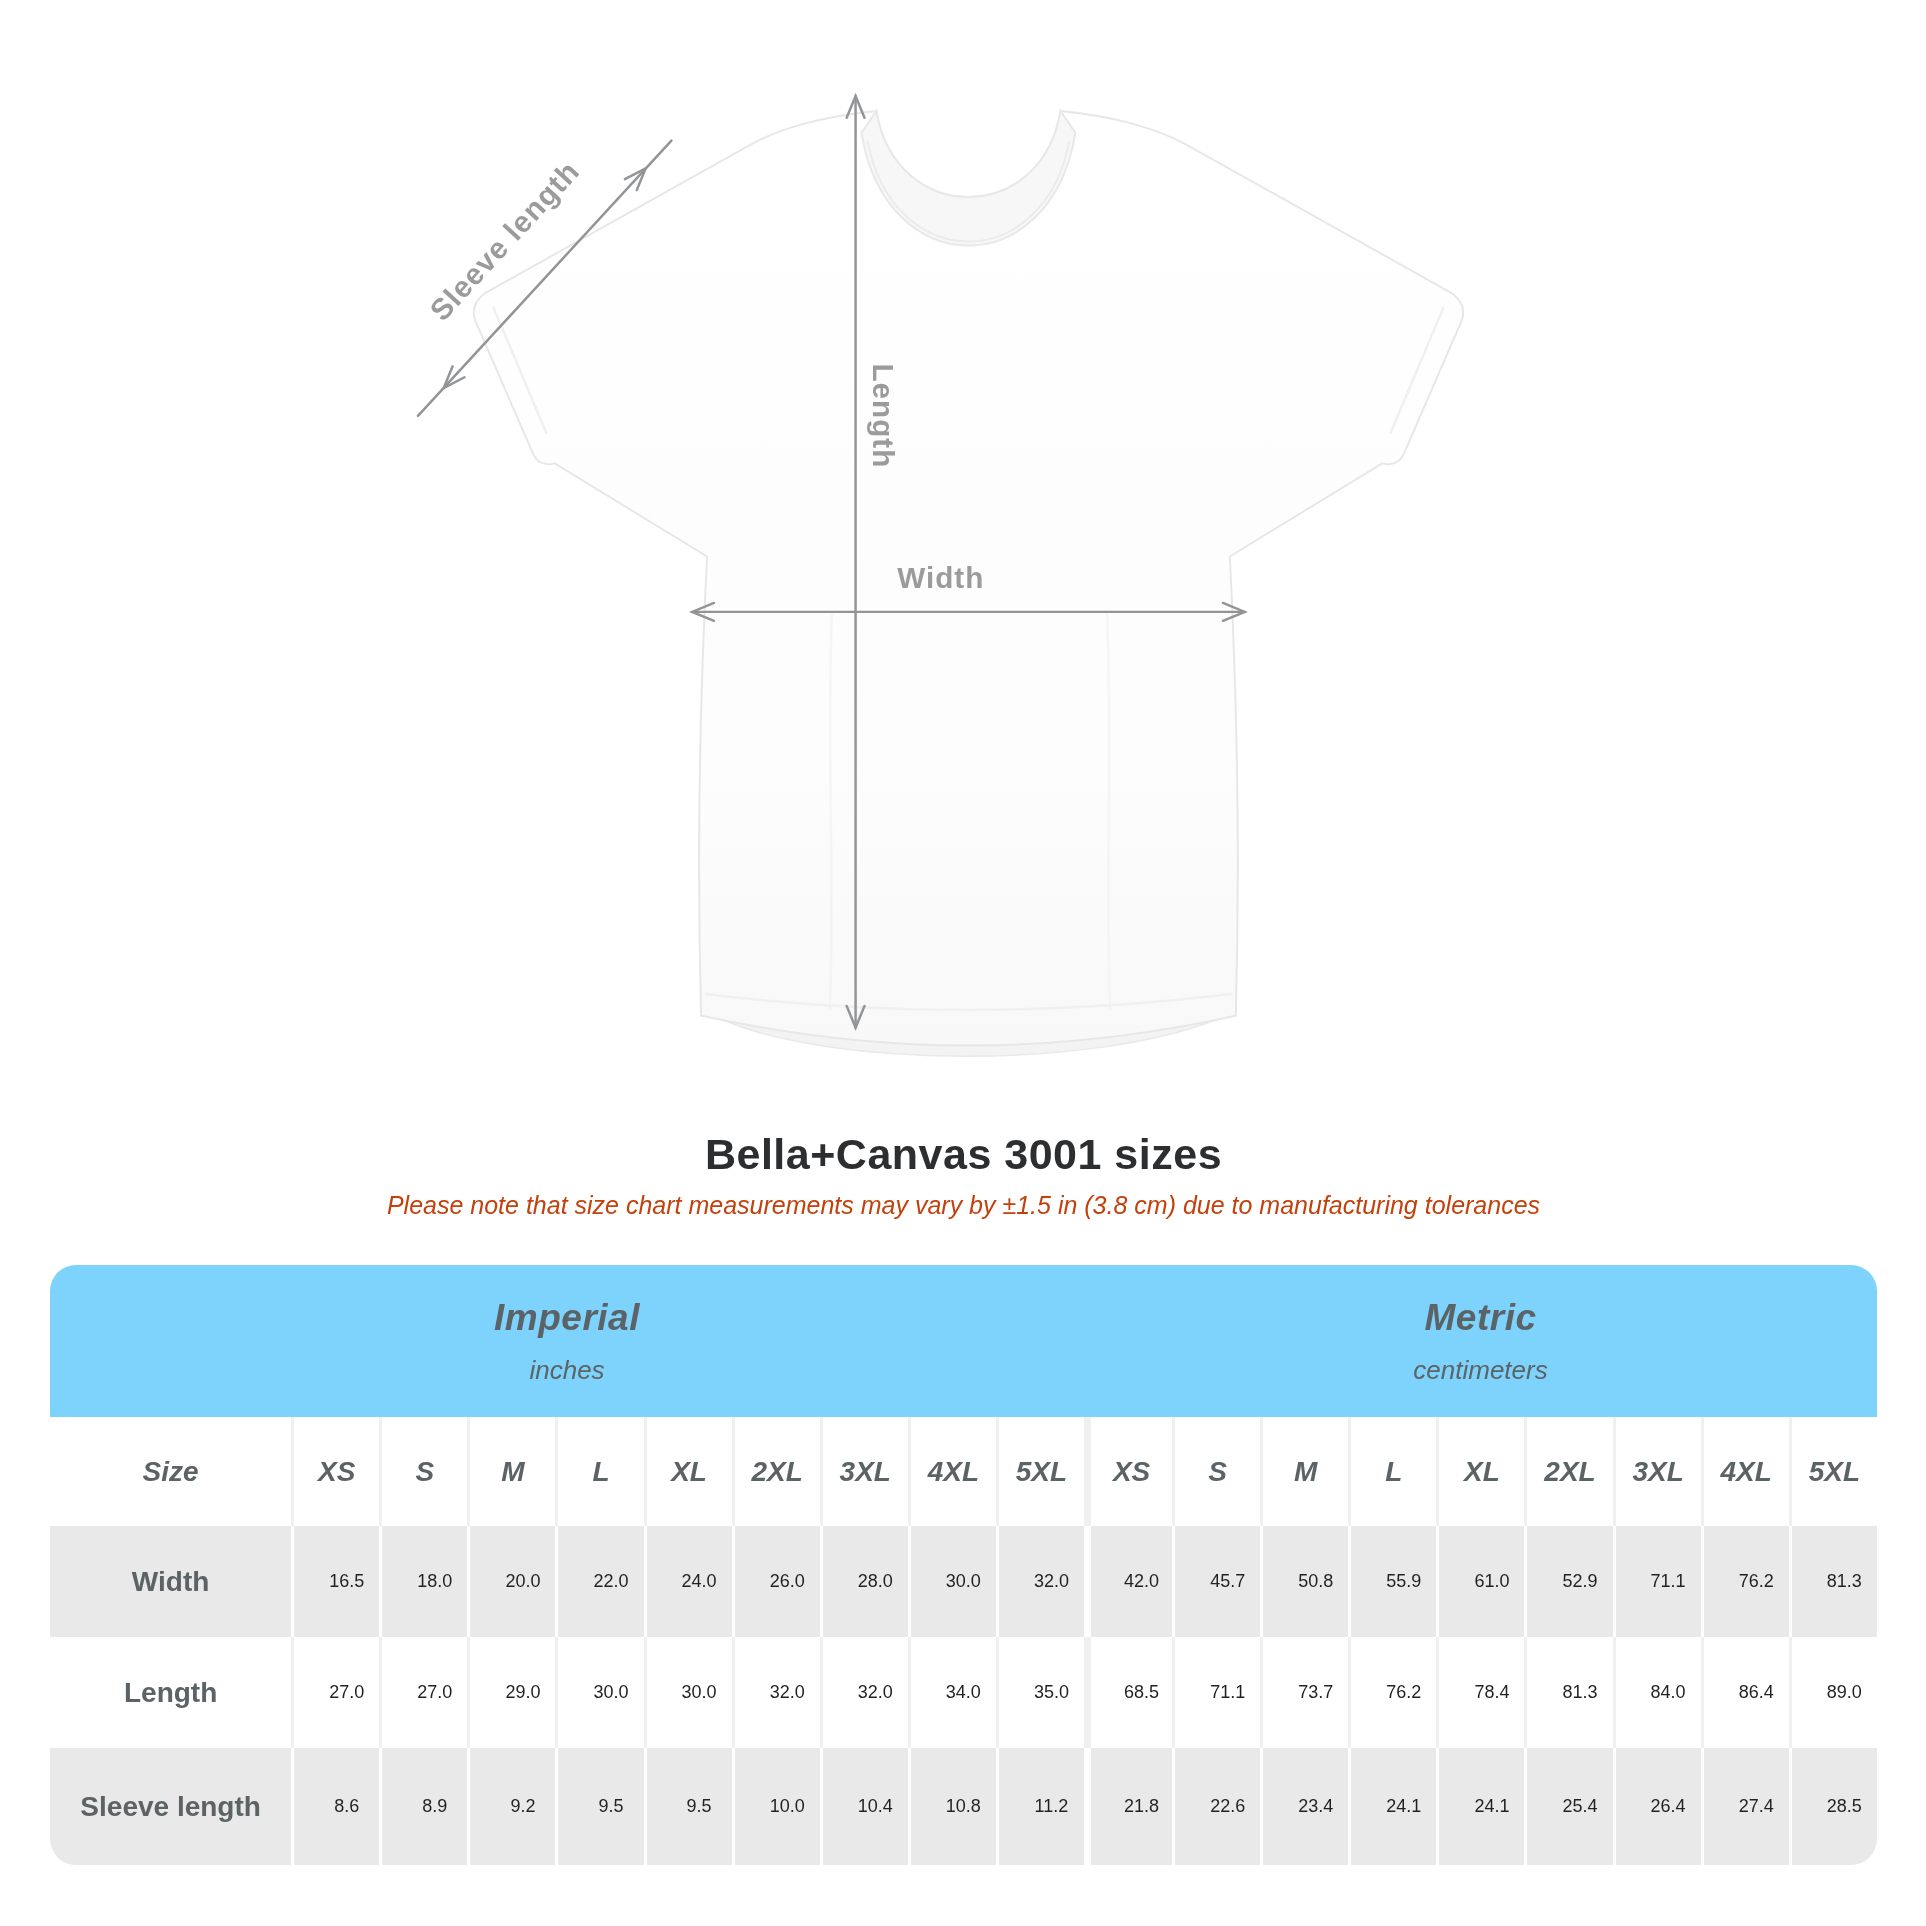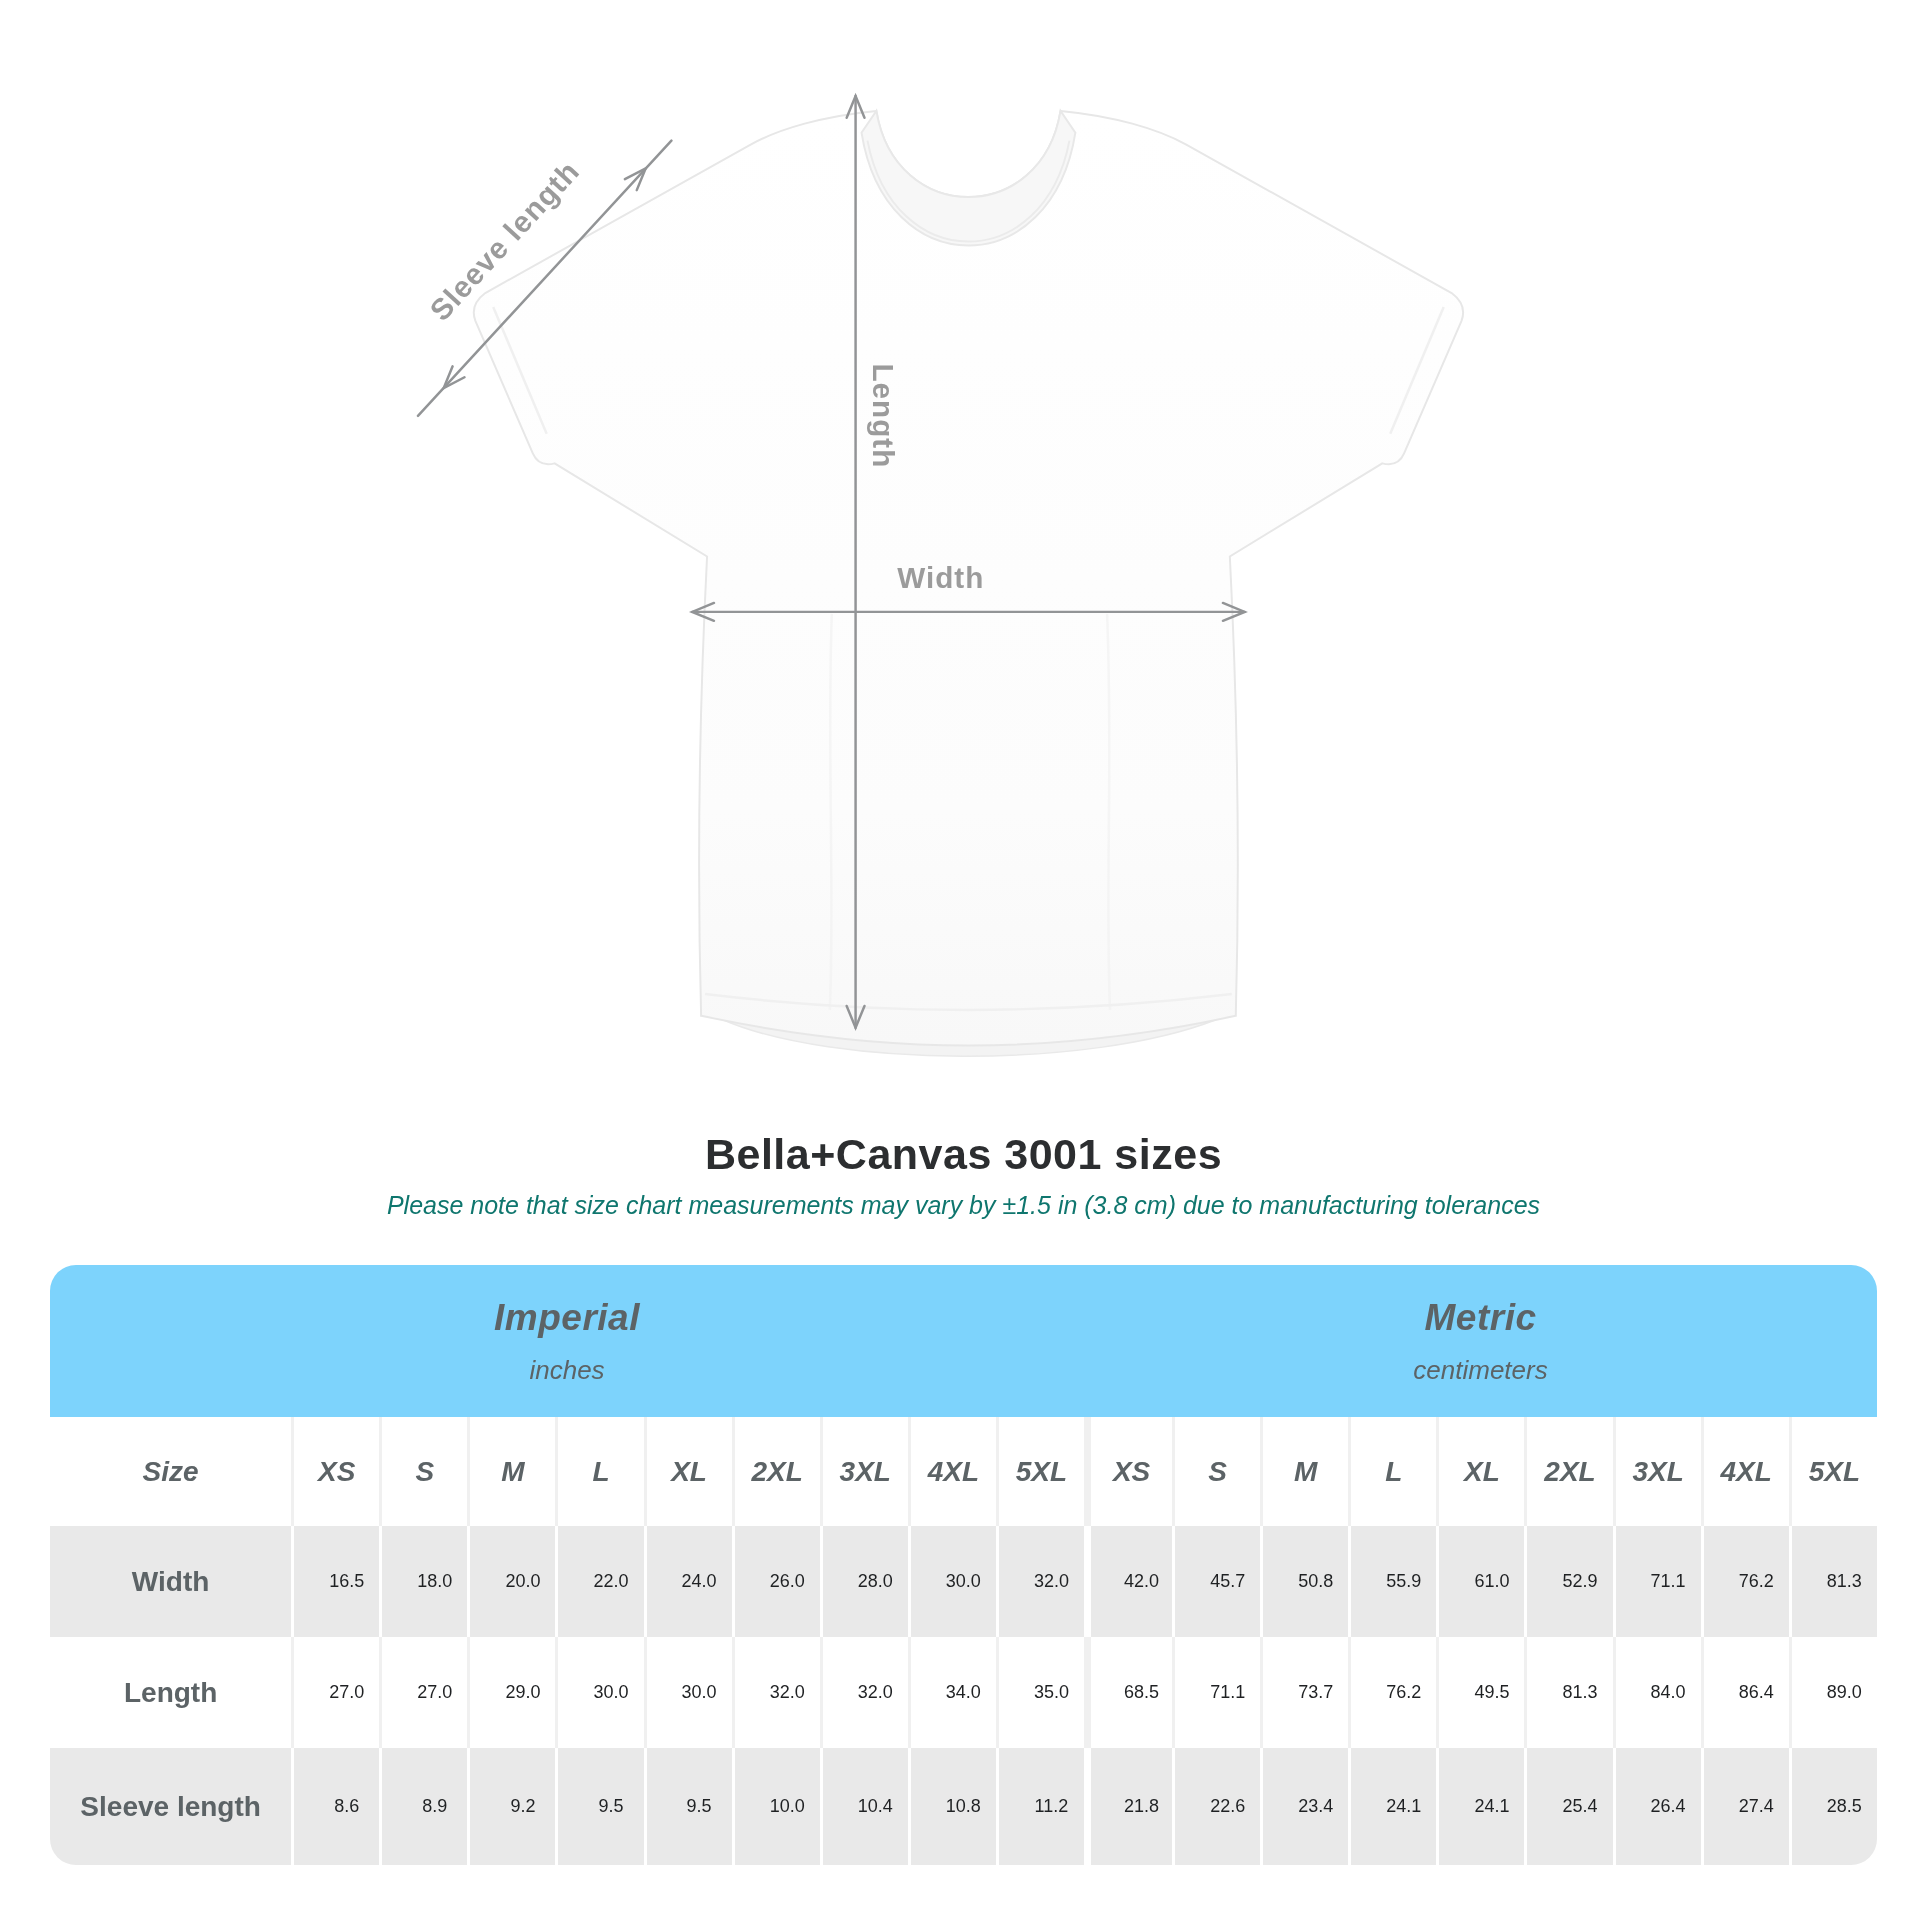--- a/index.html
+++ b/index.html
@@ -19,21 +19,21 @@
   .shirt-back{fill:#f3f3f3;stroke:#e9e9e9;stroke-width:1.5;}
   .collar-band{fill:#f7f7f7;stroke:#e8e8e8;stroke-width:2;}
   .collar-inner{stroke:#ebebeb;stroke-width:2;fill:none;}
   
   .page-title{
     position:absolute;top:1130px;left:0;width:100%;margin:0;text-align:center;
     font-size:43px;font-weight:700;color:#2c2e30;letter-spacing:0.5px;
   }
   .subtitle{
     position:absolute;top:1191px;left:0;width:100%;margin:0;text-align:center;
-    font-size:25px;font-style:italic;color:#0f766e;
+    font-size:25px;font-style:italic;color:#c2410c;
   }
   
   .card{
     position:absolute;top:1265px;left:50px;width:1827px;
     border-radius:26px;overflow:hidden;background:#ffffff;
   }
   table.size-table{
     width:100%;border-collapse:separate;border-spacing:0;table-layout:fixed;
   }
   table.size-table col.size{width:241px;}
@@ -197,21 +197,21 @@
         <td>30.0</td>
         <td>30.0</td>
         <td>32.0</td>
         <td>32.0</td>
         <td>34.0</td>
         <td>35.0</td>
         <td class="b">68.5</td>
         <td>71.1</td>
         <td>73.7</td>
         <td>76.2</td>
-        <td>49.5</td>
+        <td>78.4</td>
         <td>81.3</td>
         <td>84.0</td>
         <td>86.4</td>
         <td>89.0</td>
       </tr>
 
       <tr class="data r-sleeve row-gray">
         <th>Sleeve length</th>
         <td>8.6</td>
         <td>8.9</td>

